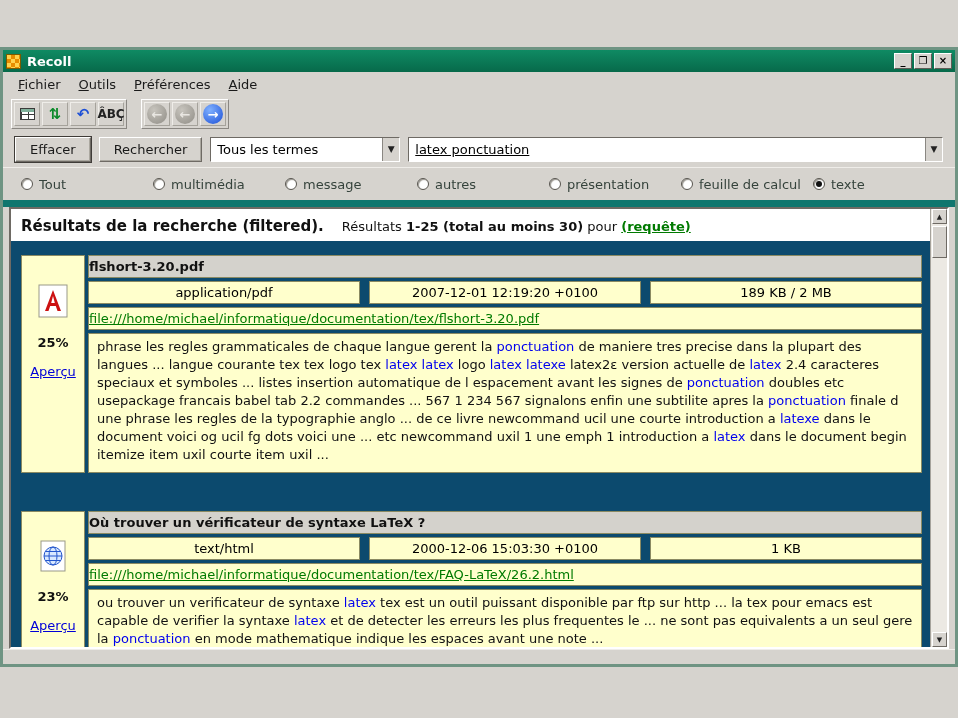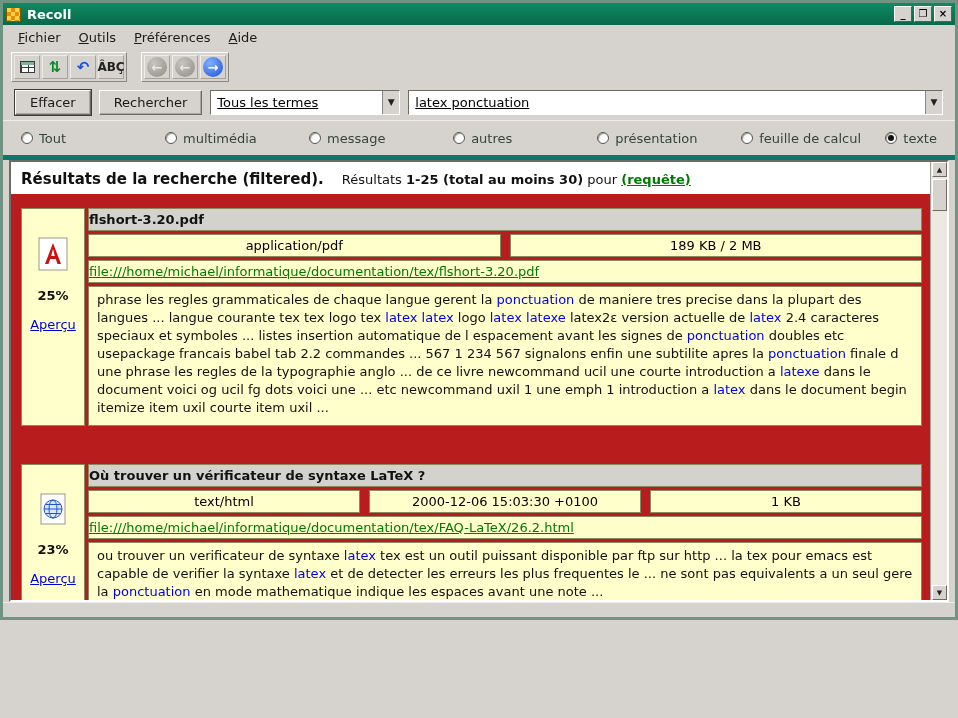--- a/index.html
+++ b/index.html
@@ -1,20 +1,20 @@
 <!DOCTYPE html>
 <html><head>
 <meta charset="utf-8">
 <style>
   * { box-sizing: border-box; margin: 0; padding: 0; }
   html,body { width:958px; height:718px; }
   body { font-family: "DejaVu Sans", "Liberation Sans", sans-serif; font-size:13px; background:#d6d3ce; }
 
   .window { width:958px; height:620px; display:flex; flex-direction:column;
-            border:3px solid #6f9483; background:#d6d3ce; }
+            border:3px solid #6f9483; background:#d6d3ce;margin-top:47px; }
 
   
   .titlebar { height:22px; background:linear-gradient(#0f8a63,#07694a); display:flex; align-items:center;
               padding:0 3px; flex:0 0 auto; }
   .app-icon { width:15px; height:15px; margin-right:6px;
               background: conic-gradient(#e88d00 0 25%, #ffd24d 0 50%, #e88d00 0 75%, #ffd24d 0);
               background-size:8px 8px; border:1px solid #7a5a00; }
   .titlebar .title { color:#fff; font-weight:bold; font-size:13px; flex:1; }
   .win-btn { width:18px; height:16px; background:#d6d3ce; border:1px solid;
              border-color:#fff #5f5c56 #5f5c56 #fff; margin-left:2px; font-size:10px; font-weight:bold;
@@ -44,40 +44,40 @@
   .nav-circle[data-disabled="false"] { background:radial-gradient(circle at 35% 30%, #7fb0ff, #1c4fd6); }
 
   
   .searchbar { height:36px; display:flex; align-items:center; padding:0 12px; gap:8px; flex:0 0 auto; }
   .push-btn { height:25px; padding:0 14px; background:#d6d3ce; border:1px solid;
               border-color:#fff #6e6a64 #6e6a64 #fff; box-shadow:inset -1px -1px 0 #aaa79f;
               font-size:13px; color:#1a1a1a; display:flex; align-items:center; }
   .default-btn { outline:1px solid #3f3c38; }
   .combo { height:25px; background:#fff; border:1px solid; border-color:#6e6a64 #fff #fff #6e6a64;
            display:flex; align-items:center; }
-  .combo .value { flex:1; padding:0 6px; white-space:nowrap; overflow:hidden; color:#000;text-decoration:underline; }
+  .combo .value { flex:1; padding:0 6px; white-space:nowrap; overflow:hidden; color:#000; }
   .combo .arrow-btn { width:17px; height:100%; background:#d6d3ce; border-left:1px solid #8a8782;
                       display:flex; align-items:center; justify-content:center; font-size:9px; color:#222; }
   .combo-mode { width:190px; }
   .combo-query { flex:1; }
   .combo-query input { flex:1; border:none; outline:none; height:100%; padding:0 6px; font:13px "DejaVu Sans", sans-serif; background:#fff;text-decoration:underline; }
 
   
   .filterbar { height:40px; display:flex; align-items:center; padding:0 18px; flex:0 0 auto;
-               border-top:1px solid #efede9; border-bottom:5px solid #0f766e;justify-content:space-between; }
+               border-top:1px solid #efede9; border-bottom:7px solid #0f766e; }
   .filter-item { display:flex; align-items:center; gap:6px; width:132px; }
   .filter-item:last-child { width:auto; }
   .radio { width:12px; height:12px; border-radius:50%; background:#fff; border:1px solid #58554f;
            box-shadow:inset 1px 1px 1px #9a978f; display:flex; align-items:center; justify-content:center; }
   .radio .dot { width:6px; height:6px; border-radius:50%; background:#111; display:none; }
   .radio[data-checked="true"] .dot { display:block; }
   .filter-label { color:#35433c; }
 
   
-  .results-outer { flex:1; margin:0 6px 0 6px; background:#b91c1c; border:2px solid; position:relative;
+  .results-outer { flex:1; margin:0 6px 0 6px; background:#0c4a6e; border:2px solid; position:relative;
                    border-color:#6e6a64 #fff #fff #6e6a64; overflow:hidden; }
   .results-header { padding:8px 26px 6px 10px; background:#fff; }
   .rh-title { font-weight:bold; font-size:15px; color:#111; margin-right:14px; }
   .rh-info  { font-size:13px; color:#111; }
   .rh-range { font-weight:bold; }
   .rh-query { color:#007a00; font-weight:bold; text-decoration:underline; }
   .results-list { position:absolute; top:38px; bottom:0; left:0; right:17px; overflow:hidden; padding:8px 8px 0 10px; }
 
   .result { display:flex; gap:3px; margin-bottom:38px; }
   .result-side { width:64px; flex:0 0 auto; background:#ffffcc; border:1px solid #8a8a62;
@@ -217,20 +217,21 @@
               <path d="M15 6 L23 27 H19.5 L17.8 22 H12.2 L10.5 27 H7 Z M15 12 L13.2 19 H16.8 Z" fill="#cc1111" fill-rule="evenodd"></path>
             </svg>
           </span>
           <span class="percent">25%</span>
           <a class="preview">Aperçu</a>
         </div>
         <div class="result-main">
           <div class="cell title-cell">flshort-3.20.pdf</div>
           <div class="meta-row">
             <div class="cell">application/pdf</div>
+            <div class="cell">2007-12-01 12:19:20 +0100</div>
             <div class="cell">189 KB / 2 MB</div>
           </div>
           <div class="cell url-cell">
             <a>file:///home/michael/informatique/documentation/tex/flshort-3.20.pdf</a>
           </div>
           <div class="cell abstract"><span>phrase les regles grammaticales de chaque langue gerent la </span><span class="hl">ponctuation</span><span> de maniere tres precise dans la plupart des langues ... langue courante tex tex logo tex </span><span class="hl">latex latex</span><span> logo </span><span class="hl">latex latexe</span><span> latex2ε version actuelle de </span><span class="hl">latex</span><span> 2.4 caracteres speciaux et symboles ... listes insertion automatique de l espacement avant les signes de </span><span class="hl">ponctuation</span><span> doubles etc usepackage francais babel tab 2.2 commandes ... 567 1 234 567 signalons enfin une subtilite apres la </span><span class="hl">ponctuation</span><span> finale d une phrase les regles de la typographie anglo ... de ce livre newcommand ucil une courte introduction a </span><span class="hl">latexe</span><span> dans le document voici og ucil fg dots voici une ... etc newcommand uxil 1 une emph 1 introduction a </span><span class="hl">latex</span><span> dans le document begin itemize item uxil courte item uxil ...</span></div>
         </div>
       </div>
 
       <div class="result">

